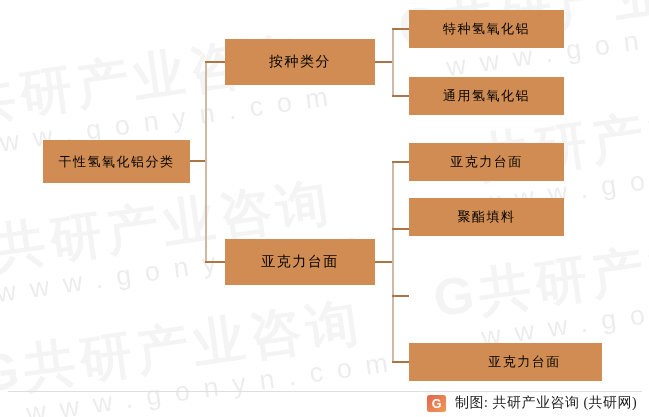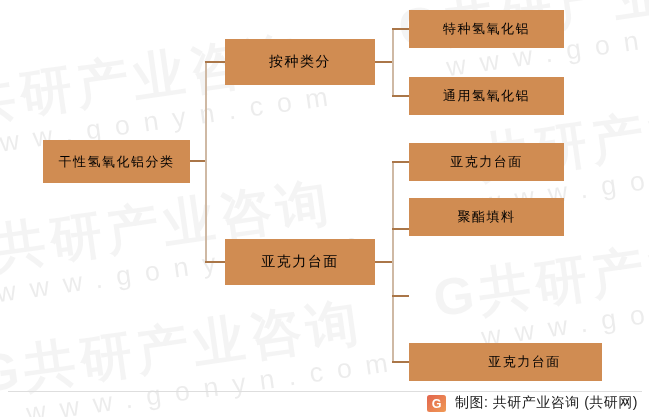--- a/index.html
+++ b/index.html
@@ -67,20 +67,21 @@
     position:absolute; left:8px; top:391px; width:634px; height:1px;
     background:#dedede; z-index:2;
   }
   .footer {
     position:absolute; left:427px; top:393px; height:20px; z-index:3;
     display:flex; align-items:center; gap:9px;
   }
   .footer-text {
     font-size:14px; color:#1c1c1c; font-weight:500; letter-spacing:0.5px;
     white-space:nowrap;
+    font-family:Liberation Serif, serif;
   }
   .logo { width:19px; height:17px; display:block; }
 </style>
 </head>
 <body>
 
 <div class="canvas">
 
   <div class="wm" style="left:-85px; top:82px;">
     <div class="wm-brand">G共研产业咨询</div>

